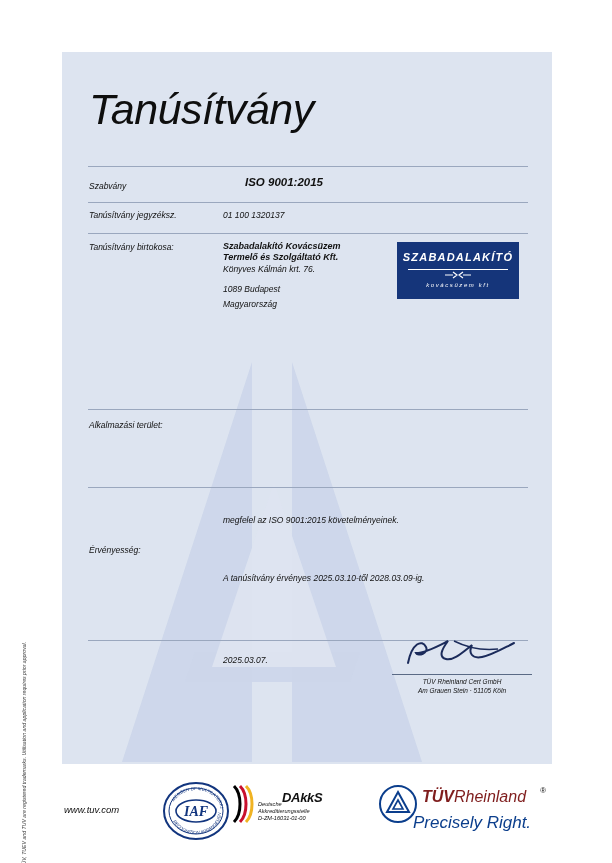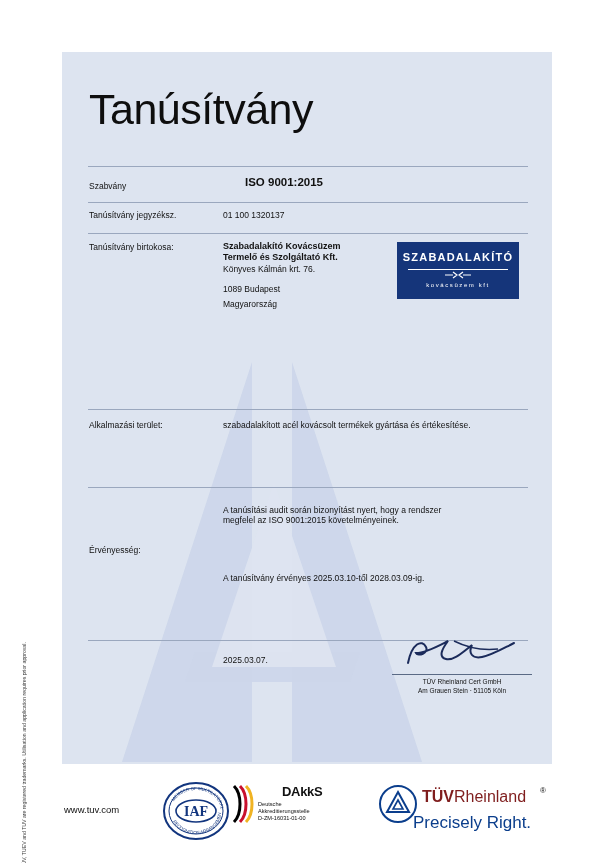--- a/index.html
+++ b/index.html
@@ -14,20 +14,21 @@
     position: relative;
     overflow: hidden;
   }
 
   #page {
     position: absolute;
     left: 0; top: 0;
     width: 612px;
     height: 658px;
     background: #ffffff;
+    font-style: italic;
   }
 
   
   #cert-panel {
     position: absolute;
     left: 62px;
     top: 52px;
     width: 490px;
     height: 712px;
     background: #dde4f0;
@@ -254,21 +255,21 @@
   #dakks {
     position: absolute;
     left: 232px;
     top: 14px;
     width: 112px;
     height: 58px;
   }
   #dakks-name {
     position: absolute;
     left: 26px;
-    top: 2px;
+    top: 8px;
     font-size: 13px;
     font-weight: bold;
     color: #111;
     letter-spacing: -0.3px;
     padding-left: 24px;
   }
   #dakks-l1 { position: absolute; left: 26px; top: 19px; font-size: 5.6px; color:#111;}
   #dakks-l2 { position: absolute; left: 26px; top: 26px; font-size: 5.6px; color:#111;}
   #dakks-l3 { position: absolute; left: 26px; top: 33px; font-size: 5.6px; color:#111;}
 
@@ -357,23 +358,21 @@
     <div id="company-logo">
       <div class="cl-name">SZABADALAKÍTÓ</div>
       <div class="cl-bar"></div>
       <svg class="cl-mark" viewBox="0 0 30 12">
         <path d="M2 6 L10 6 M10 3 L14 6 L10 9 M20 3 L16 6 L20 9 M20 6 L28 6" stroke="#ffffff" stroke-width="1.2" fill="none"></path>
       </svg>
       <div class="cl-sub">kovácsüzem kft</div>
     </div>
 
     <div class="lbl" id="lbl-scope">Alkalmazási terület:</div>
-    <div class="val" id="val-scope">szabadalakított acél kovácsolt termékek gyártása és értékesítése.</div>
-
-    <div class="val" id="val-audit-1">A tanúsítási audit során bizonyítást nyert, hogy a rendszer</div>
+
     <div class="val" id="val-audit-2">megfelel az ISO 9001:2015 követelményeinek.</div>
 
     <div class="lbl" id="lbl-validity">Érvényesség:</div>
     <div class="val" id="val-validity">A tanúsítvány érvényes 2025.03.10-től 2028.03.09-ig.</div>
 
     <div class="val" id="val-date">2025.03.07.</div>
 
     <svg id="signature" viewBox="0 0 120 30">
       <path d="M6 26 C10 6, 20 2, 24 10 C27 16, 16 20, 14 16 C24 16, 38 8, 46 4 C40 12, 36 20, 44 22 C52 24, 62 14, 70 8 C66 16, 70 22, 80 20 C90 18, 100 12, 112 6" stroke="#1b2b5b" stroke-width="2" fill="none" stroke-linecap="round"></path>
       <path d="M52 4 C64 10, 78 14, 96 12" stroke="#1b2b5b" stroke-width="1.4" fill="none"></path>

